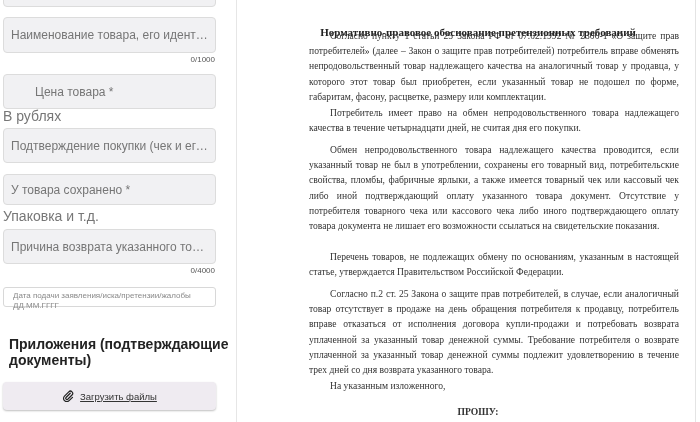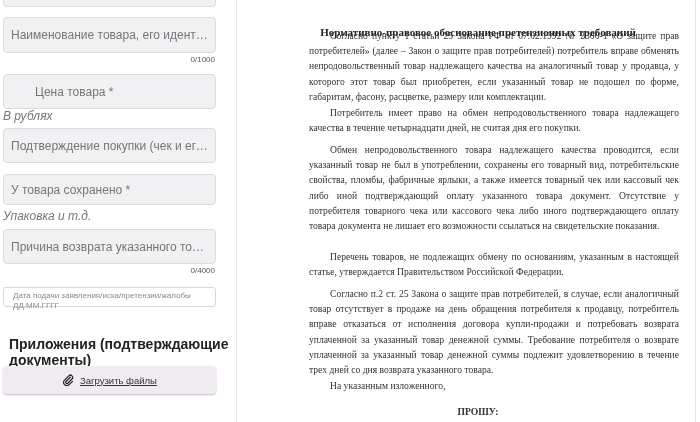--- a/index.html
+++ b/index.html
@@ -15,33 +15,33 @@
     background: #f1f1f3; border: 1px solid #dcdcdc; border-radius: 4px;
     color: #767676; font-size: 12px; line-height: 14px;
     padding: 0 7px; display: flex; align-items: center;
     white-space: nowrap; overflow: hidden;
   }
   .field span { overflow: hidden; text-overflow: ellipsis; white-space: nowrap; display: block; width: 100%; }
   .counter {
     position: absolute; right: 21px; font-size: 8px; color: #555; line-height: 10px;
   }
   .helper {
-    position: absolute; left: 3px; font-size: 12px; color: #777; line-height: 10px; font-style: italic;
+    position: absolute; left: 3px; font-size: 14px; color: #777; line-height: 10px;
   }
   .date-field {
     position: absolute; left: 3px; top: 287px; width: 213px; height: 20px;
     background: #ffffff; border: 1px solid #d8d8d8; border-radius: 3px;
     padding: 3px 9px; font-size: 8px; line-height: 10px; color: #8a8a8a;
   }
   .date-field div { white-space: nowrap; overflow: hidden; text-overflow: ellipsis; }
   .section-title {
     position: absolute; left: 9px; top: 336px; font-size: 14px; font-weight: bold; color: #222;
   }
   .upload-btn {
-    position: absolute; left: 3px; top: 366px; width: 213px; height: 28px;
+    position: absolute; left: 3px; top: 382px; width: 213px; height: 28px;
     background: #efebf1; border-radius: 4px;
     box-shadow: 0 1px 2px rgba(0,0,0,0.25);
     display: flex; align-items: center; justify-content: center; gap: 6px;
     cursor: pointer;
   }
   .upload-btn .label { font-size: 9.5px; color: #333; text-decoration: underline; }
   .upload-btn svg { width: 12px; height: 12px; }
 
   .doc {
     position: absolute; left: 293px; top: 0; width: 370px;

